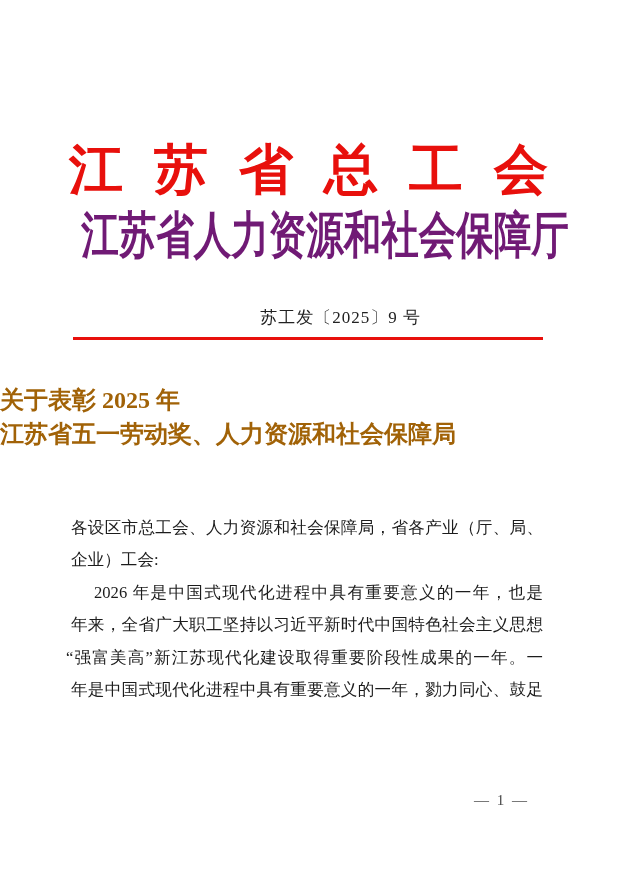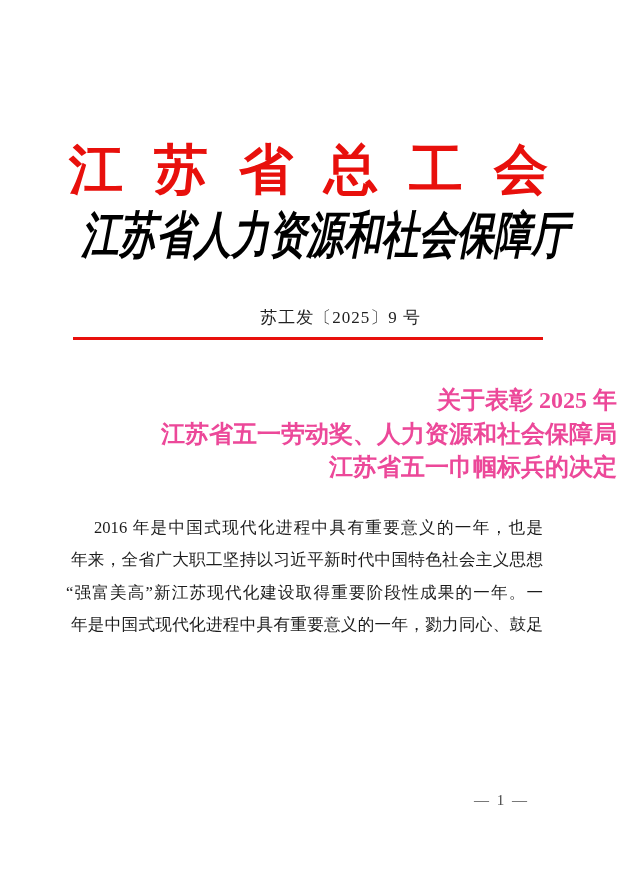--- a/index.html
+++ b/index.html
@@ -34,23 +34,22 @@
     margin-right: -31px;
   }
   .org-line2 {
     position: absolute;
     top: 209px;
     left: 0;
     width: 100%;
     line-height: 52px;
     font-size: 50px;
     font-weight: bold;
-    color: #000000;
+    color: #701a75;
     white-space: nowrap;
-    font-style: italic;
   }
   .org-line2 .squeeze {
     display: inline-block;
     transform: scaleX(0.75);
     transform-origin: 50% 0;
   }
   
   .doc-number {
     position: absolute;
     top: 306px;
@@ -71,25 +70,25 @@
     width: 470px;
     height: 3px;
     background: #e8100c;
   }
   
   .doc-title {
     position: absolute;
     top: 384px;
     left: 0;
     width: 100%;
-    text-align: right;
+    text-align: left;
     font-size: 24px;
     font-weight: bold;
     line-height: 33.5px;
-    color: #ec4899;
+    color: #a16207;
   }
   
   .body-text {
     position: absolute;
     top: 512px;
     left: 71px;
     width: 472px;
   }
   .bodyline {
     font-size: 16.6px;
@@ -136,25 +135,26 @@
     <span class="squeeze">江苏省人力资源和社会保障厅</span>
   </div>
 
   <div class="doc-number">苏工发〔2025〕9 号</div>
 
   <div class="red-rule"></div>
 
   <div class="doc-title">
     <div>关于表彰 2025 年</div>
     <div>江苏省五一劳动奖、人力资源和社会保障局</div>
-    <div>江苏省五一巾帼标兵的决定</div>
   </div>
 
   <div class="body-text">
-    <div class="bodyline fill indent">2016 年是中国式现代化进程中具有重要意义的一年，也是</div>
+    <div class="bodyline fill">各设区市总工会、人力资源和社会保障局，省各产业（厅、局、</div>
+    <div class="bodyline">企业）工会:</div>
+    <div class="bodyline fill indent">2026 年是中国式现代化进程中具有重要意义的一年，也是</div>
     <div class="bodyline fill">年来，全省广大职工坚持以习近平新时代中国特色社会主义思想</div>
     <div class="bodyline fill hang">“强富美高”新江苏现代化建设取得重要阶段性成果的一年。一</div>
     <div class="bodyline fill">年是中国式现代化进程中具有重要意义的一年，勠力同心、鼓足干</div>
   </div>
 
   <div class="page-number">— 1 —</div>
 
 </div>
 
 </body></html>

